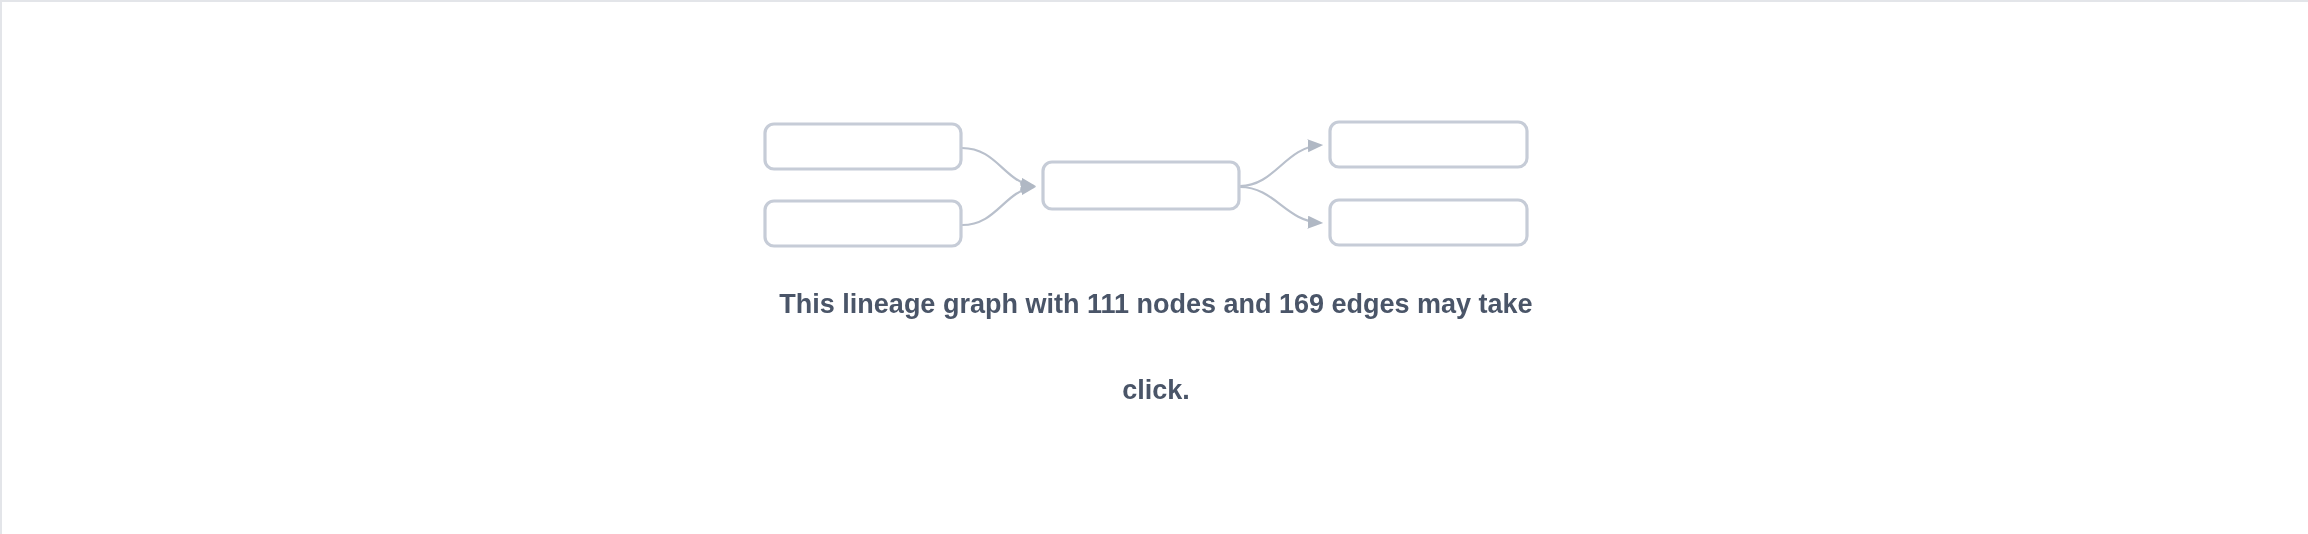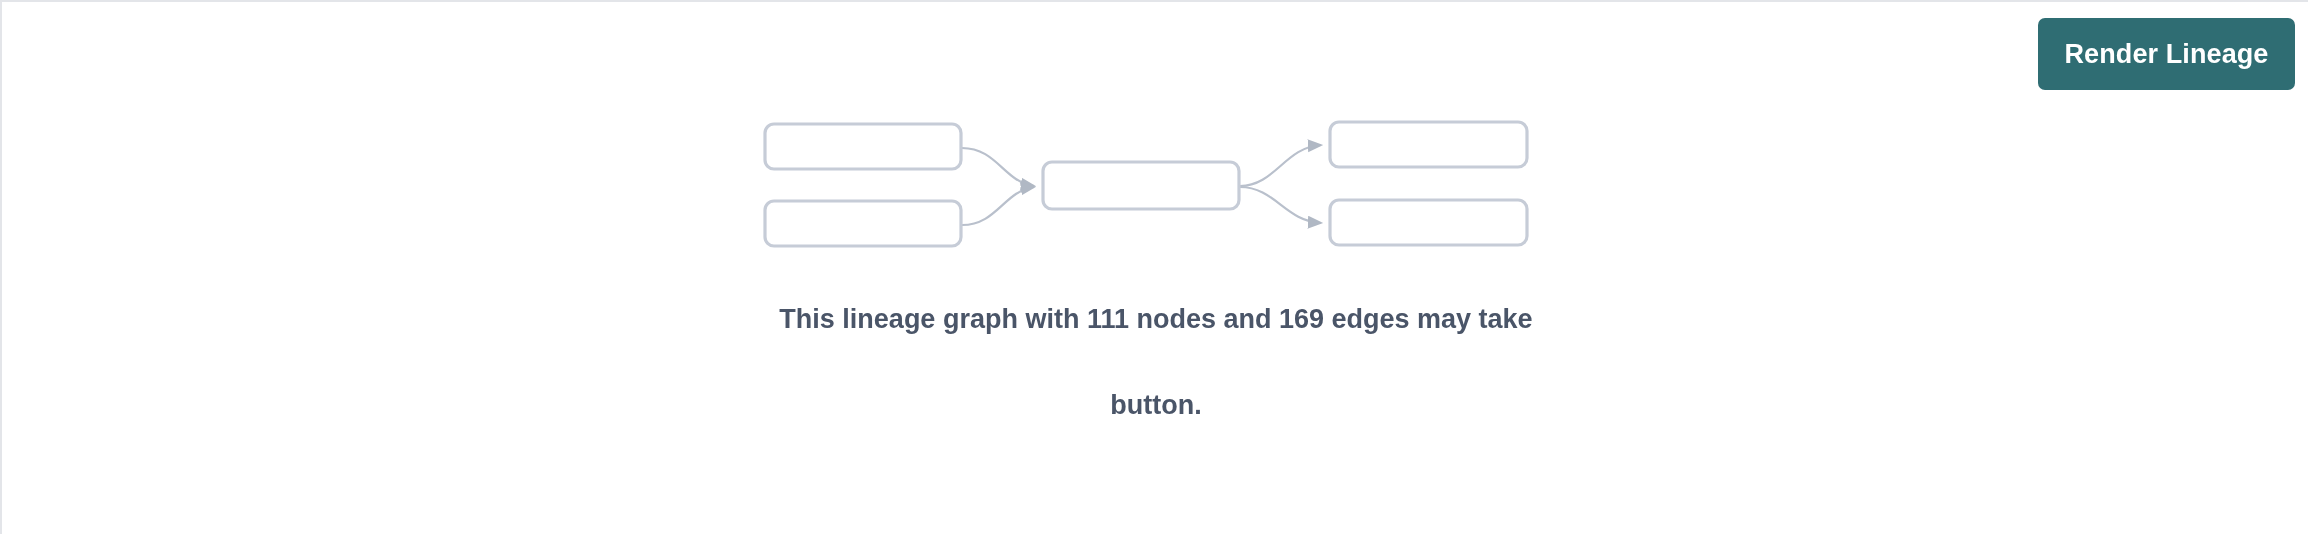--- a/index.html
+++ b/index.html
@@ -61,21 +61,21 @@
     pointer-events: none;
   }
 
   .graph-illustration {
     margin-top: 118px;
     width: 790px;
     height: 130px;
   }
 
   .empty-message {
-    margin-top: 48px;
+    margin-top: 33px;
     width: 790px;
     text-align: center;
     font-family: "Liberation Sans", sans-serif;
     font-size: 27px;
     font-weight: bold;
     line-height: 43px;
     color: #4a5568;
     pointer-events: auto;
   }
 
@@ -91,21 +91,20 @@
   }
   .edge-arrow {
     fill: #b0b8c4;
   }
 </style>
 </head>
 <body>
 
 <div id="app">
 
-  <button class="render-btn">Render Lineage</button>
 
   <div class="empty-state">
 
     <svg class="graph-illustration" viewBox="0 0 790 130">
 
       <defs>
         <marker id="arrowhead" markerWidth="7" markerHeight="7" refX="6" refY="3" orient="auto" markerUnits="strokeWidth">
           <path class="edge-arrow" d="M0,0 L7,3 L0,6 z"></path>
         </marker>
       </defs>
@@ -120,17 +119,17 @@
       <rect class="node-rect" x="4" y="81" width="196" height="45" rx="9"></rect>
       <rect class="node-rect" x="282" y="42" width="196" height="47" rx="9"></rect>
       <rect class="node-rect" x="569" y="2" width="197" height="45" rx="9"></rect>
       <rect class="node-rect" x="569" y="80" width="197" height="45" rx="9"></rect>
     </svg>
 
     <div class="empty-message">
       <span>This lineage graph with 111 nodes and 169 edges may take</span>
       <br>
       <br>
-      <span>button.</span>
+      <span>click.</span>
     </div>
 
   </div>
 </div>
 
 </body></html>

